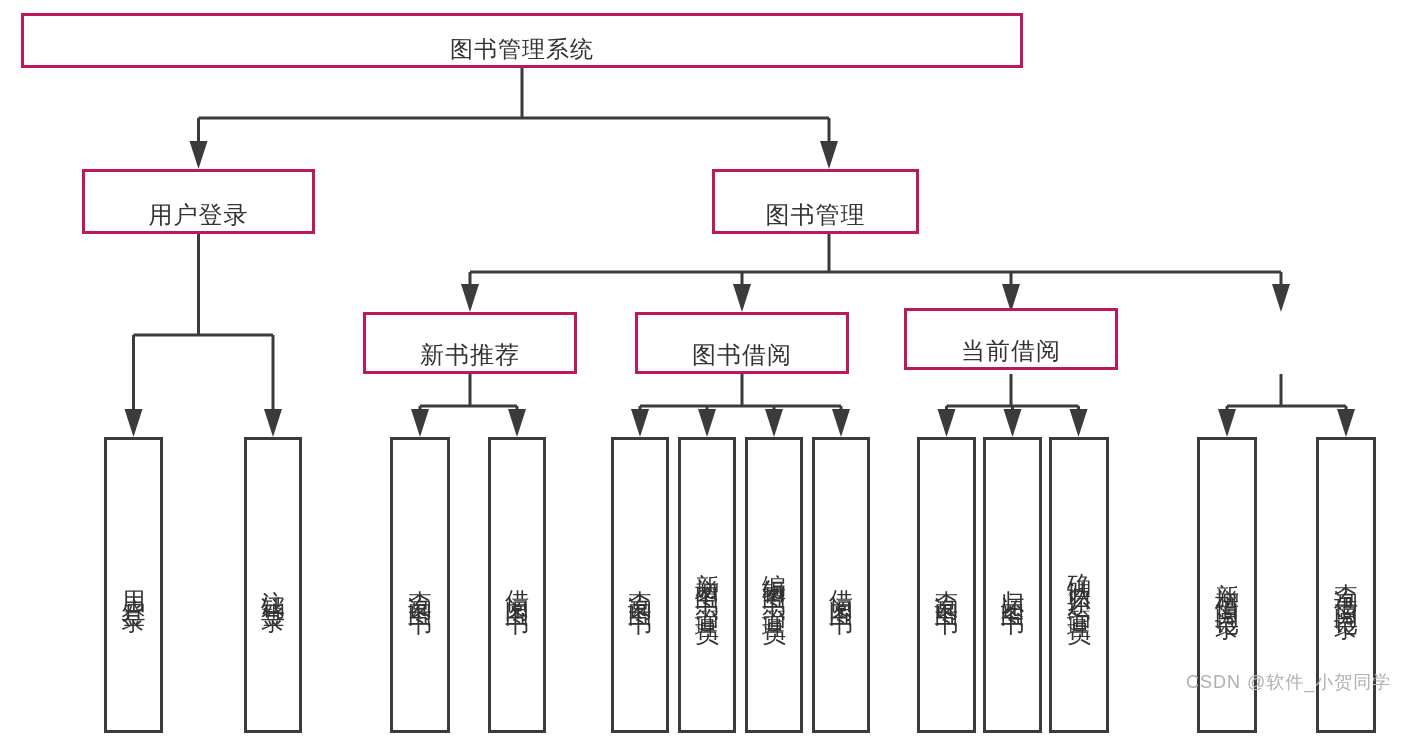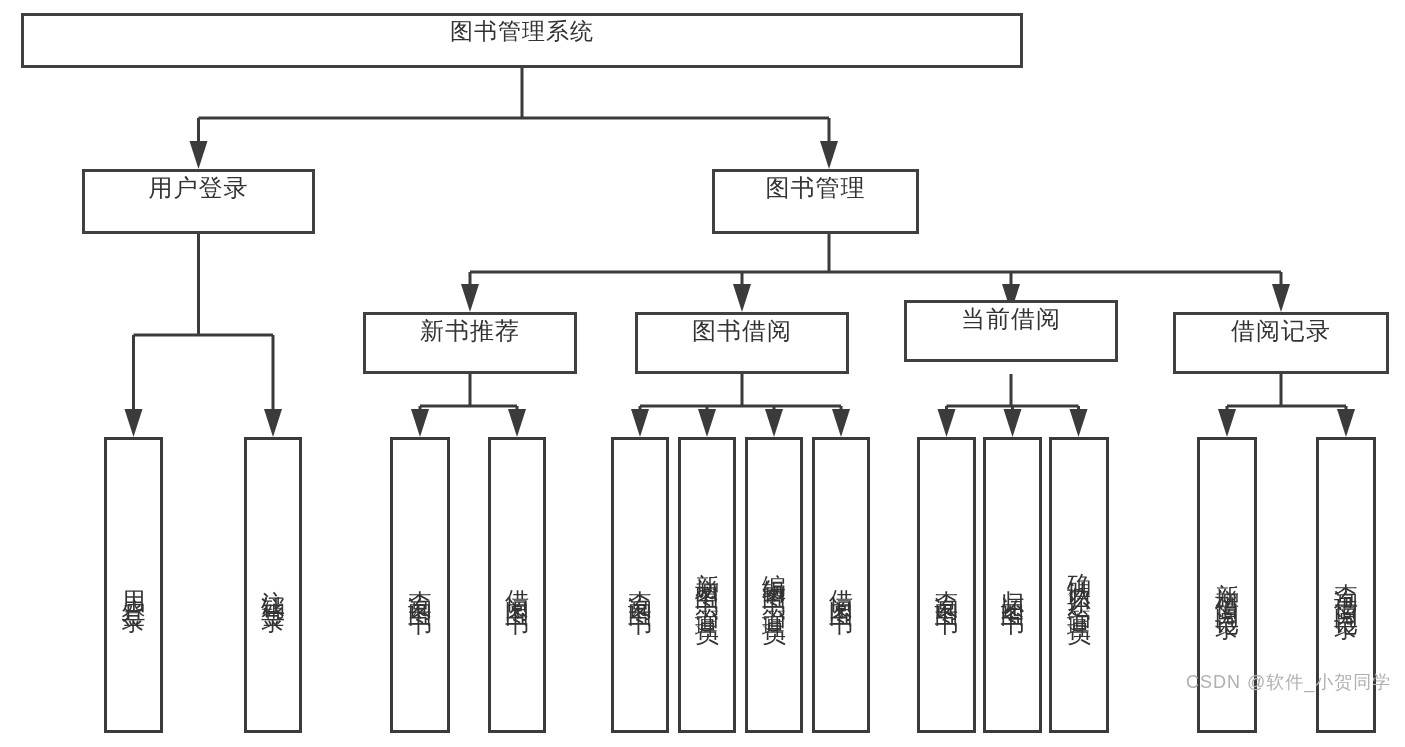--- a/index.html
+++ b/index.html
@@ -19,24 +19,24 @@
     position: absolute;
     left: 0;
     top: 0;
     width: 1405px;
     height: 747px;
     pointer-events: none;
   }
   .node {
     position: absolute;
     box-sizing: border-box;
-    border: 3px solid #404040;
+    border: 3px solid #be185d;
     background: #ffffff;
     display: flex;
-    align-items: flex-start;
+    align-items: flex-end;
     justify-content: center;
     z-index: 2;
   }
   .hlabel {
     font-size: 24px;
     color: #333333;
     letter-spacing: 1px;
     white-space: nowrap;
   }
   .root .hlabel { font-size: 23px; }
@@ -131,25 +131,22 @@
   <div class="node" style="left:712px;top:169px;width:207px;height:65px">
     <span class="hlabel">图书管理</span>
   </div>
 
   <div class="node" style="left:635px;top:312px;width:214px;height:62px">
     <span class="hlabel">图书借阅</span>
   </div>
   <div class="node" style="left:363px;top:312px;width:214px;height:62px">
     <span class="hlabel">新书推荐</span>
   </div>
-  <div class="node" style="left:904px;top:300px;width:214px;height:62px">
+  <div class="node" style="left:904px;top:308px;width:214px;height:62px">
     <span class="hlabel">当前借阅</span>
-  </div>
-  <div class="node" style="left:1173px;top:312px;width:216px;height:62px">
-    <span class="hlabel">借阅记录</span>
   </div>
 
   <div class="leaf" style="left:104px;top:437px;width:59px;height:296px">
     <span class="vlabel">用户登录</span>
   </div>
   <div class="leaf" style="left:244px;top:437px;width:58px;height:296px">
     <span class="vlabel">注销登录</span>
   </div>
 
   <div class="leaf" style="left:390px;top:437px;width:60px;height:296px">

